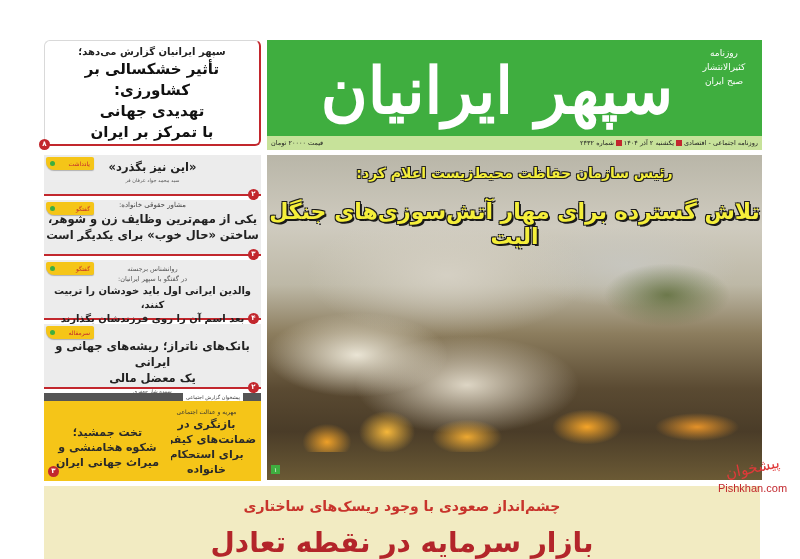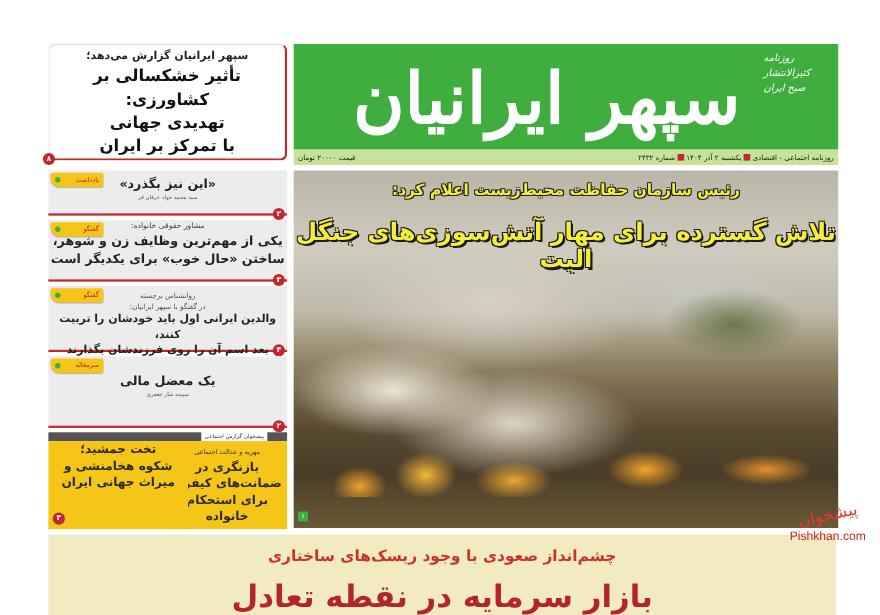--- a/index.html
+++ b/index.html
@@ -27,21 +27,21 @@
       position: absolute; left: 267px; top: 40px; width: 495px; height: 96px;
       background: #3fae3f;
     }
     .logo {
       position: absolute; left: 50px; top: 6px; width: 360px; height: 110px;
       color: #ffffff; font-family: "DejaVu Serif", serif; font-size: 64px; font-weight: bold;
       line-height: 90px; text-align: center; letter-spacing: -2px;
     }
     .tagline {
       position: absolute; right: 8px; top: 6px; width: 60px; color: #ffffff;
-      font-size: 9px; line-height: 14px; text-align: left; font-style: italic;
+      font-size: 9px; line-height: 14px; text-align: center;
     }
     .infobar {
       position: absolute; left: 267px; top: 136px; width: 495px; height: 14px;
       background: #c7e29a; font-size: 6.5px; color: #222; line-height: 14px;
     }
     .infobar .issue { position: absolute; right: 4px; top: 0; }
     .infobar .price { position: absolute; left: 4px; top: 0; }
     .sq { display: inline-block; width: 6px; height: 6px; background: #c2272d; vertical-align: middle; margin: 0 2px; }
 
     
@@ -107,21 +107,21 @@
     .ybar {
       position: absolute; left: 44px; top: 393px; width: 217px; height: 8px; background: #555;
     }
     .ybar .lbl {
       position: absolute; right: 18px; top: -1px; height: 10px; background: #fff;
       font-size: 5px; color: #333; line-height: 10px; padding: 0 3px;
     }
     .ybox {
       position: absolute; top: 401px; height: 80px; background: #f5c518; text-align: center;
     }
-    .yb-left { left: 44px; width: 127px; padding-top: 0; }
+    .yb-left { left: 44px; width: 127px; padding-top: 24px; }
     .yb-right { left: 152px; width: 109px; padding-top: 6px; }
     .ybox .small { font-size: 6px; color: #333; line-height: 10px; }
     .ybox .hl { font-size: 11px; font-weight: bold; color: #2a2a2a; line-height: 15px; }
     .ybox .page-dot { left: 4px; bottom: 4px; }
 
     
     .bottom {
       position: absolute; left: 44px; top: 486px; width: 716px; height: 77px; background: #f2ebc2;
       text-align: center;
     }
@@ -190,20 +190,21 @@
   <div class="badge"><span class="gdot"></span><span>گفتگو</span></div>
   <div class="tiny" style="font-size:6.5px">روانشناس برجسته</div>
   <div class="tiny" style="font-size:6.5px">در گفتگو با سپهر ایرانیان:</div>
   <div class="hl" style="font-size:10px;line-height:14px">والدین ایرانی اول باید خودشان را تربیت کنند،</div>
   <div class="hl" style="font-size:10px;line-height:14px">بعد اسم آن را روی فرزندشان بگذارند</div>
   <span class="page-dot">۴</span>
 </div>
 
 <div class="story s4">
   <div class="badge"><span class="gdot"></span><span>سرمقاله</span></div>
+  <div class="hl">بانک‌های ناتراز؛ ریشه‌های جهانی و ایرانی</div>
   <div class="hl">یک معضل مالی</div>
   <div class="tiny">سپیده شاز جعفری</div>
   <span class="page-dot">۲</span>
 </div>
 
 <div class="ybar">
   <span class="lbl">پیشخوان گزارش اجتماعی</span>
 </div>
 <div class="ybox yb-right">
   <div class="small">مهریه و عدالت اجتماعی</div>

